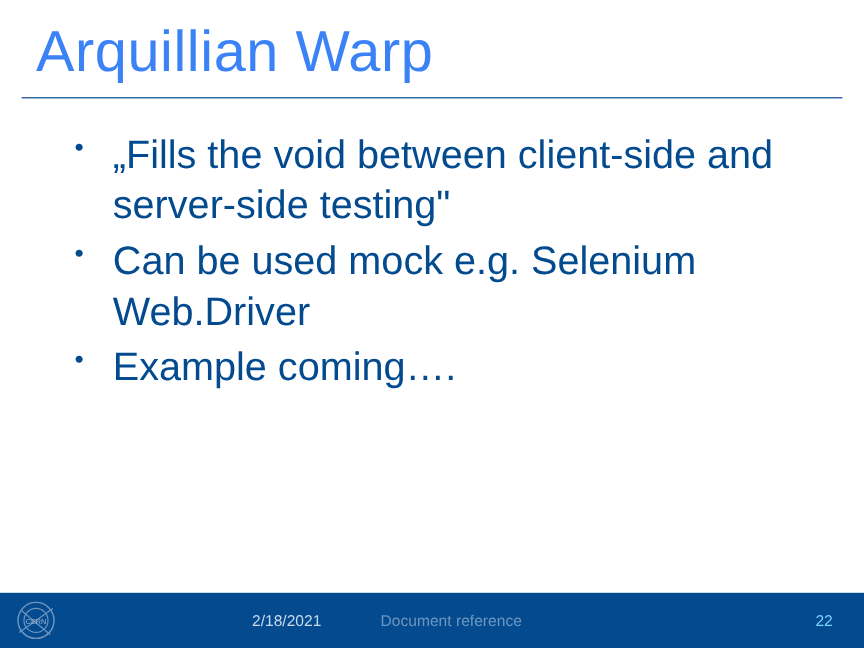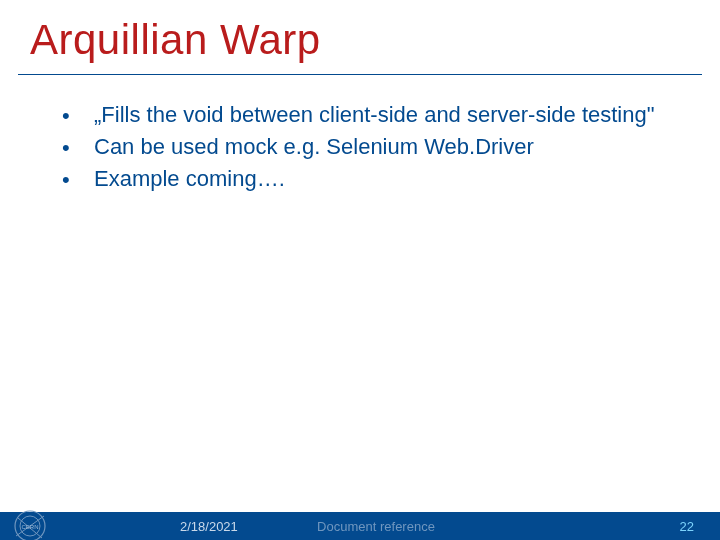--- a/index.html
+++ b/index.html
@@ -10,64 +10,65 @@
     position: relative;
   }
   .slide {
     width: 720px;
     height: 540px;
     position: relative;
     display: flex;
     flex-direction: column;
   }
   .title {
-    color: #b91c1c;
-    font-size: 42px;
+    color: #3b82f6;
+    font-size: 48px;
     font-weight: 400;
     padding: 16px 30px 10px 30px;
     letter-spacing: 0.5px;
   }
   .title-rule {
     border: none;
     border-top: 1.5px solid #034a8f;
     margin: 0 18px 0 18px;
   }
   .body {
     flex: 1;
     padding: 26px 46px 0 60px;
   }
   .bullets {
     list-style: none;
   }
   .bullets li {
     position: relative;
     color: #034a8f;
-    font-size: 22px;
+    font-size: 33px;
     line-height: 1.28;
     padding-left: 34px;
     margin-bottom: 4px;
   }
   .bullets li::before {
     content: "•";
     position: absolute;
     left: 2px;
     top: 0;
     color: #034a8f;
     font-size: 22px;
     line-height: 1.35;
   }
   .footer {
     position: absolute;
     left: 0; right: 0; bottom: 0;
-    height: 28px;
+    height: 46px;
     background: #034a8f;
     color: #a9c3df;
     display: flex;
     align-items: center;
     font-size: 13px;
+    gap: 30px;
   }
   .footer .logo {
     width: 60px;
     display: flex;
     align-items: center;
     justify-content: center;
   }
   .footer .logo svg { display: block; }
   .footer .date {
     flex: 0 0 auto;

